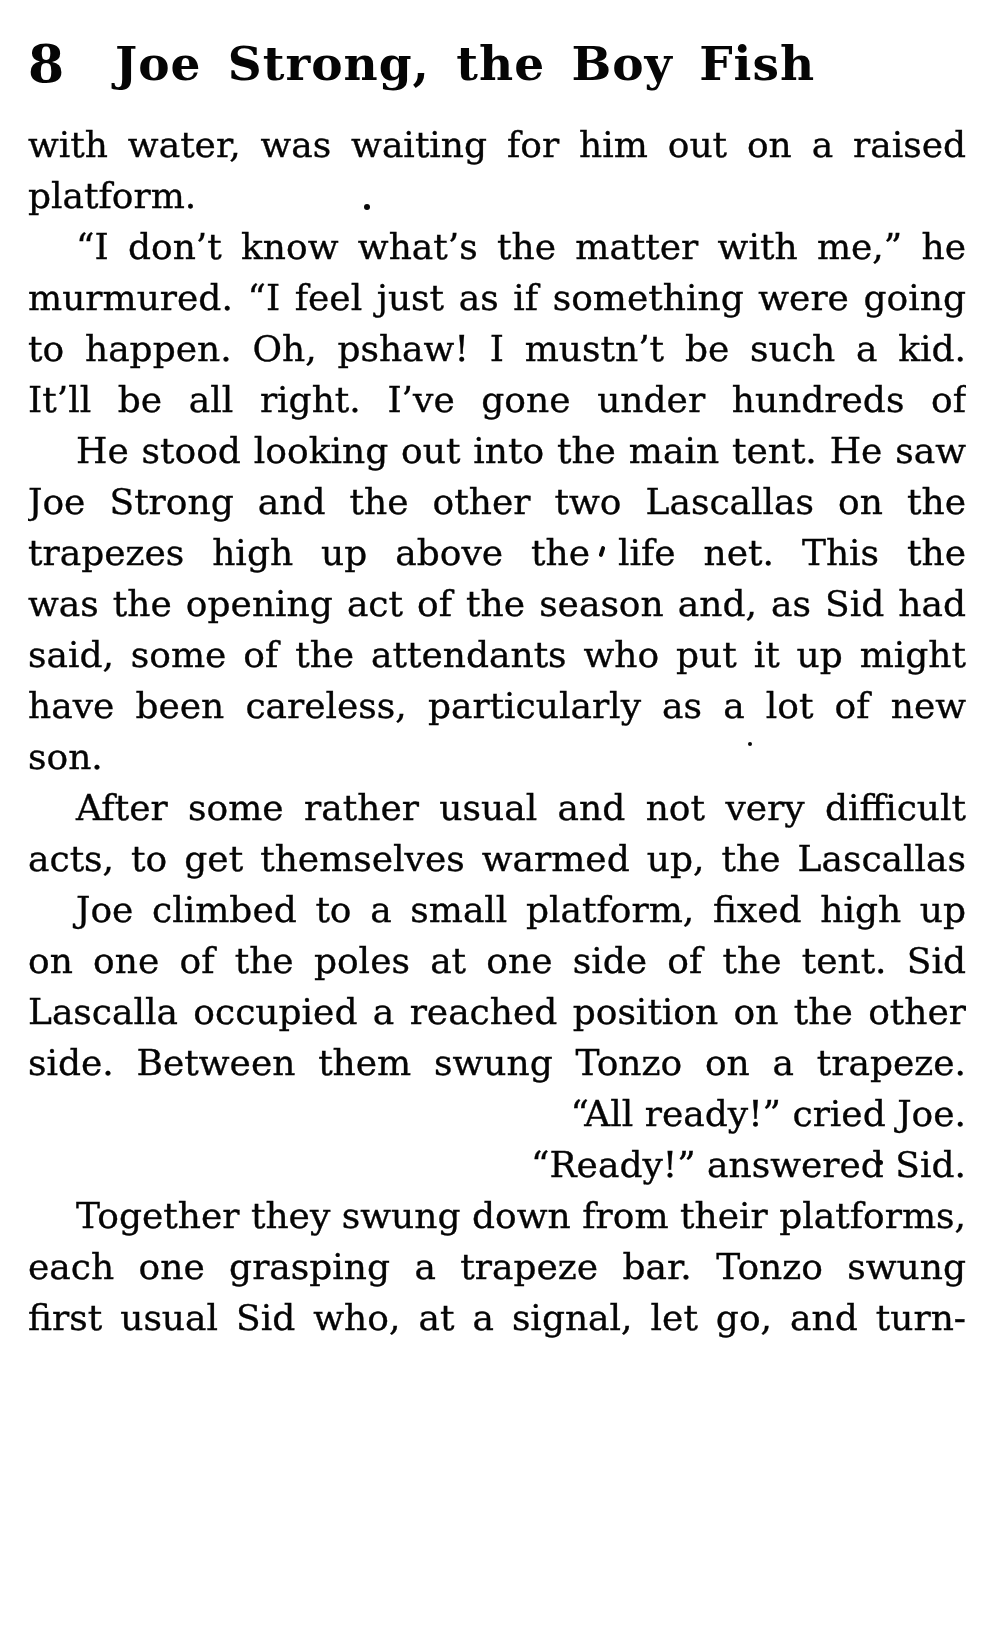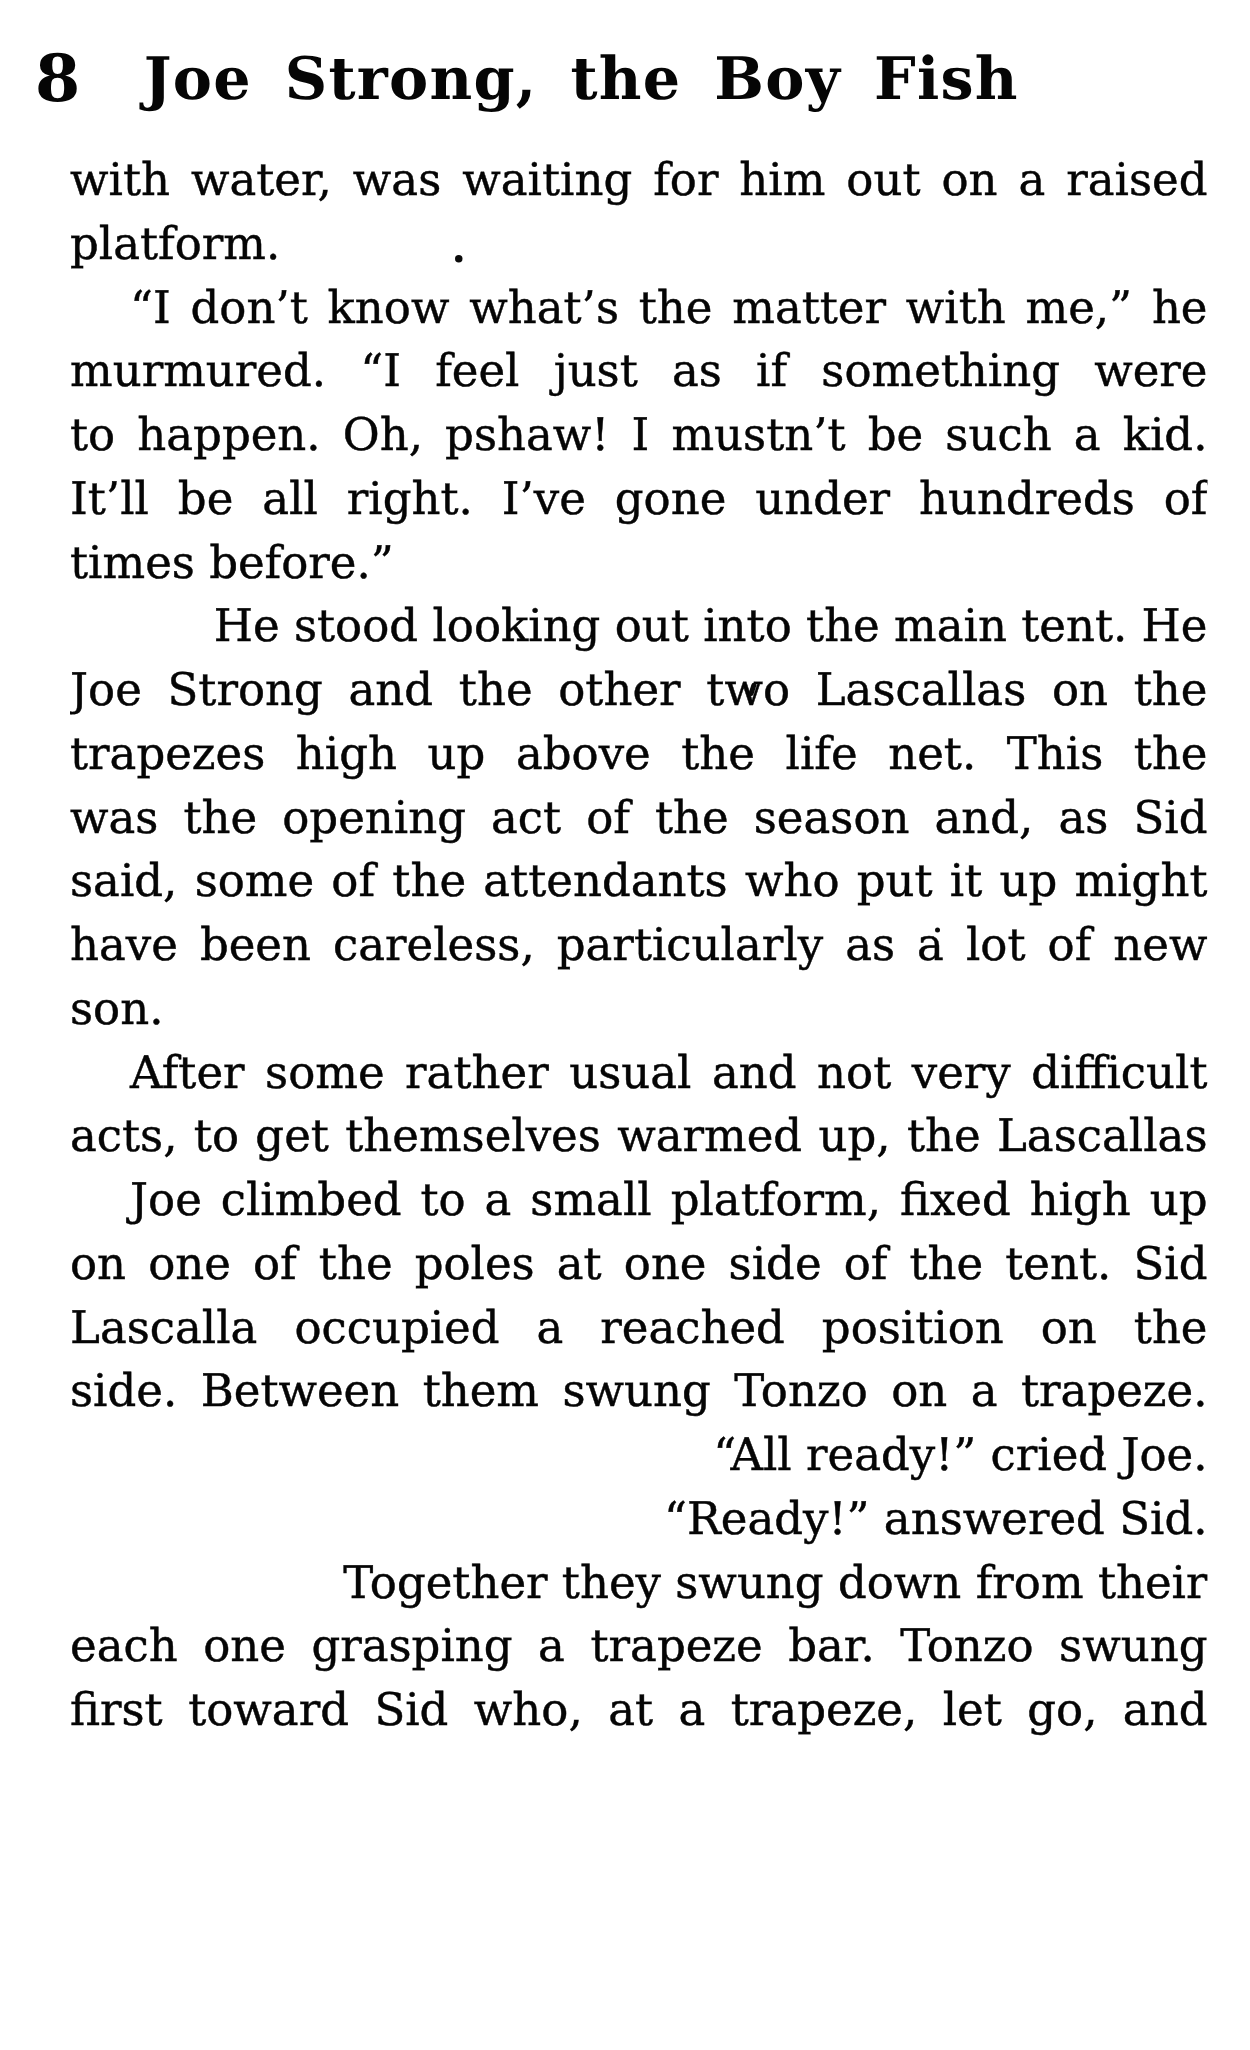--- a/index.html
+++ b/index.html
@@ -57,21 +57,20 @@
     width: 938px;
   }
   .line {
     font-size: 36px;
     line-height: 51px;
     height: 51px;
     overflow: hidden;
     white-space: normal;
     text-align: left;
     font-weight: 500;
-    margin-left: 28px;
     -webkit-text-stroke: 0.35px #050505;
   }
   .line.j {
     text-align: justify;
     text-align-last: justify;
   }
   .line.indent {
     text-indent: 48px;
     text-align: right;
   }
@@ -96,39 +95,38 @@
     <span class="running-title">Joe Strong, the Boy Fish</span>
   </header>
 
   <main class="body-text">
       <div class="line j">with water, was waiting for him out on a raised</div>
       <div class="line">platform.</div>
       <div class="line indent j">“I don’t know what’s the matter with me,” he</div>
       <div class="line j">murmured.  “I feel just as if something were going</div>
       <div class="line j">to happen.  Oh, pshaw! I mustn’t be such a kid.</div>
       <div class="line j">It’ll be all right.  I’ve gone under hundreds of</div>
-      <div class="line">times before.”</div>
       <div class="line indent j">He stood looking out into the main tent.  He saw</div>
       <div class="line j">Joe Strong and the other two Lascallas on the</div>
       <div class="line j">trapezes high up above the life net. This the trapeze</div>
       <div class="line j">was the opening act of the season and, as Sid had</div>
       <div class="line j">said, some of the attendants who put it up might</div>
       <div class="line j">have been careless, particularly as a lot of new</div>
       <div class="line">son.</div>
       <div class="line indent j">After some rather usual and not very difficult</div>
       <div class="line j">acts, to get themselves warmed up, the Lascallas</div>
       <div class="line indent j">Joe climbed to a small platform, fixed high up</div>
       <div class="line j">on one of the poles at one side of the tent.  Sid</div>
       <div class="line j">Lascalla occupied a reached position on the other</div>
       <div class="line j">side.  Between them swung Tonzo on a trapeze.</div>
       <div class="line indent">“All ready!” cried Joe.</div>
       <div class="line indent">“Ready!” answered Sid.</div>
       <div class="line indent j">Together they swung down from their platforms,</div>
       <div class="line j">each one grasping a trapeze bar.  Tonzo swung</div>
-      <div class="line j">first toward Sid who, at a trapeze, let go, and turn-</div>
+      <div class="line j">first usual Sid who, at a signal, let go, and turn-</div>
     </main>
 
   <span class="speck speck-1"></span>
   <span class="speck speck-2"></span>
   <span class="speck speck-3"></span>
   <span class="speck speck-4"></span>
 
 </div>
 
 </body></html>

